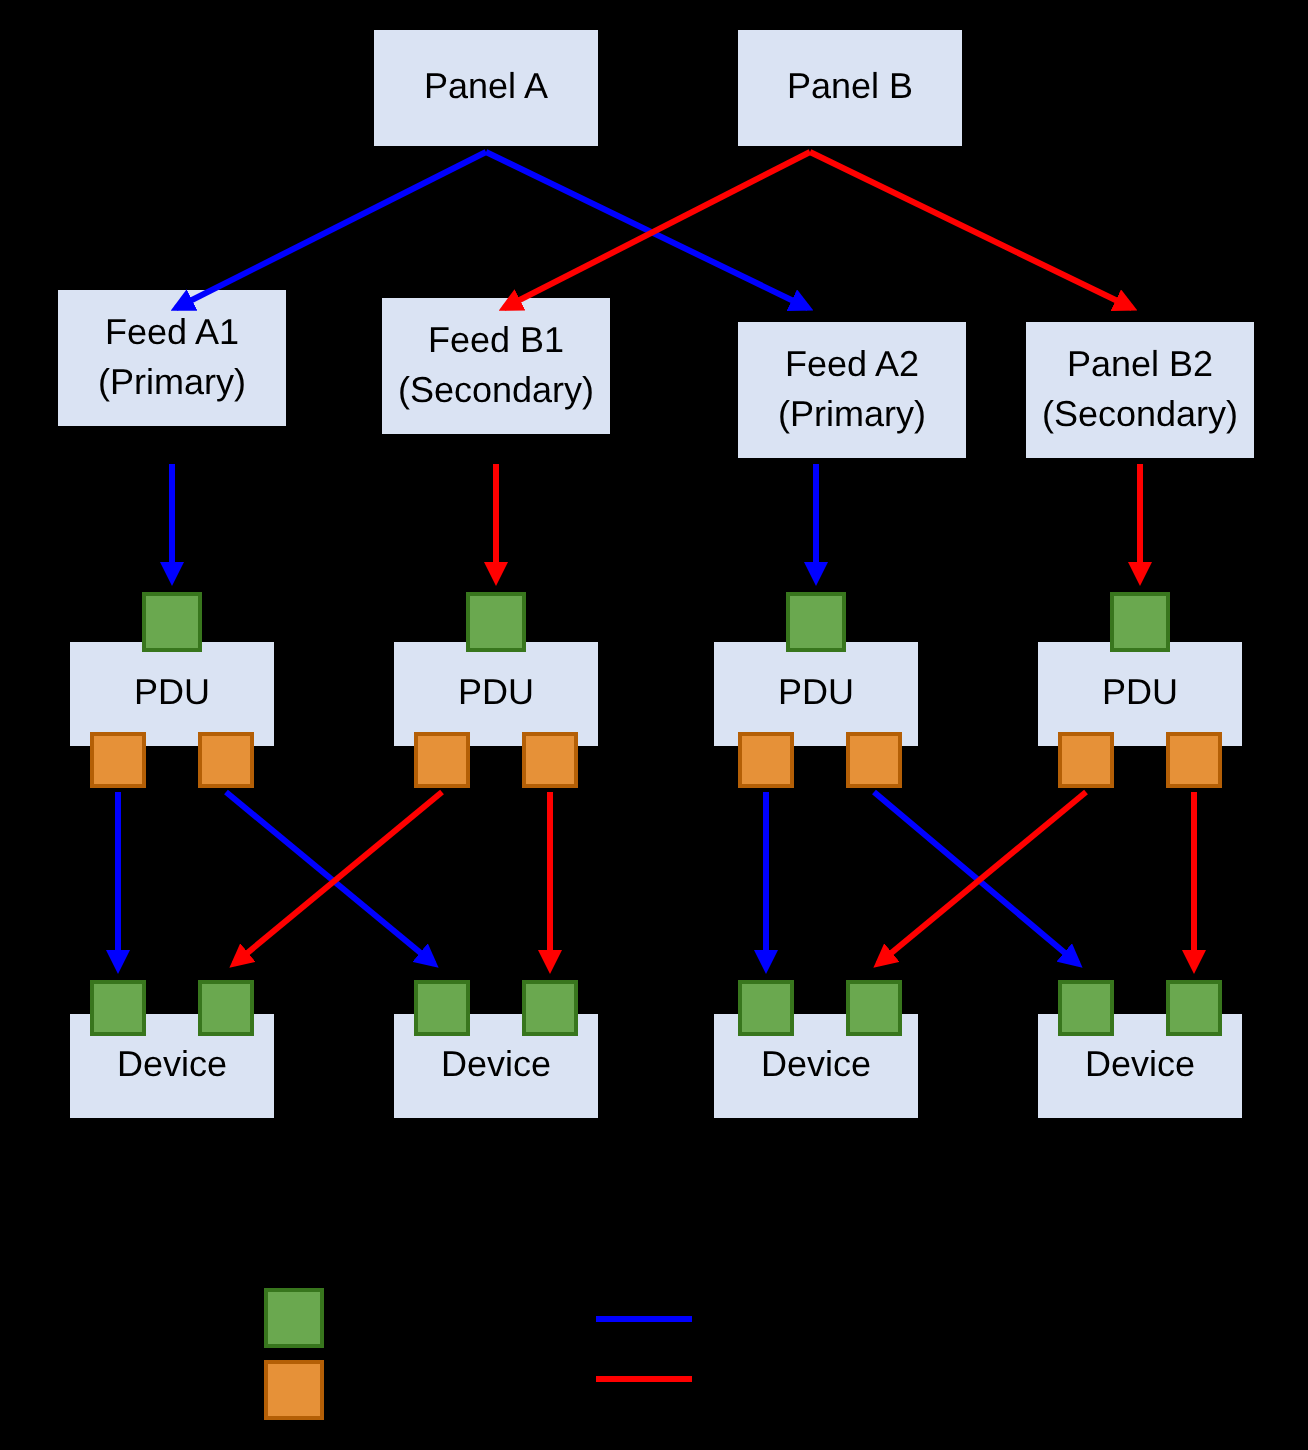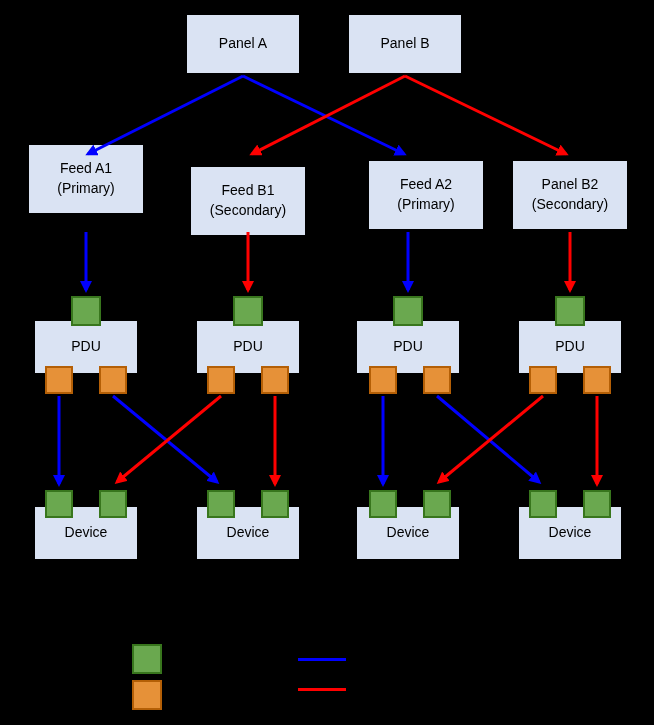--- a/index.html
+++ b/index.html
@@ -27,21 +27,21 @@
   .box {
     position: absolute;
     background: #dae3f3;
     border: 1px solid #000000;
     box-sizing: border-box;
     display: flex;
     flex-direction: column;
     align-items: center;
     justify-content: center;
     color: #000000;
-    font-size: 14px;
+    font-size: 18px;
     line-height: 1.4;
     z-index: 1;
     text-align: center;
   }
   .port {
     position: absolute;
     box-sizing: border-box;
     z-index: 2;
   }
   .port.in {
@@ -110,29 +110,29 @@
 
     <line x1="383" y1="396" x2="383" y2="484" stroke="#0000ff" stroke-width="3" marker-end="url(#arrowBlue)"></line>
     <line x1="437" y1="396" x2="539" y2="482" stroke="#0000ff" stroke-width="3" marker-end="url(#arrowBlue)"></line>
     <line x1="543" y1="396" x2="439" y2="482" stroke="#ff0000" stroke-width="3" marker-end="url(#arrowRed)"></line>
     <line x1="597" y1="396" x2="597" y2="484" stroke="#ff0000" stroke-width="3" marker-end="url(#arrowRed)"></line>
   </svg>
 
   <div class="box" style="left:186px;top:14px;width:114px;height:60px">
     <span>Panel A</span>
   </div>
-  <div class="box" style="left:348px;top:14px;width:114px;height:60px">
+  <div class="box" style="left:368px;top:14px;width:114px;height:60px">
     <span>Panel B</span>
   </div>
 
   <div class="box" style="left:28px;top:144px;width:116px;height:70px">
     <span>Feed A1</span>
     <span>(Primary)</span>
   </div>
-  <div class="box" style="left:190px;top:166px;width:116px;height:70px">
+  <div class="box" style="left:190px;top:148px;width:116px;height:70px">
     <span>Feed B1</span>
     <span>(Secondary)</span>
   </div>
   <div class="box" style="left:368px;top:160px;width:116px;height:70px">
     <span>Feed A2</span>
     <span>(Primary)</span>
   </div>
   <div class="box" style="left:512px;top:160px;width:116px;height:70px">
     <span>Panel B2</span>
     <span>(Secondary)</span>

